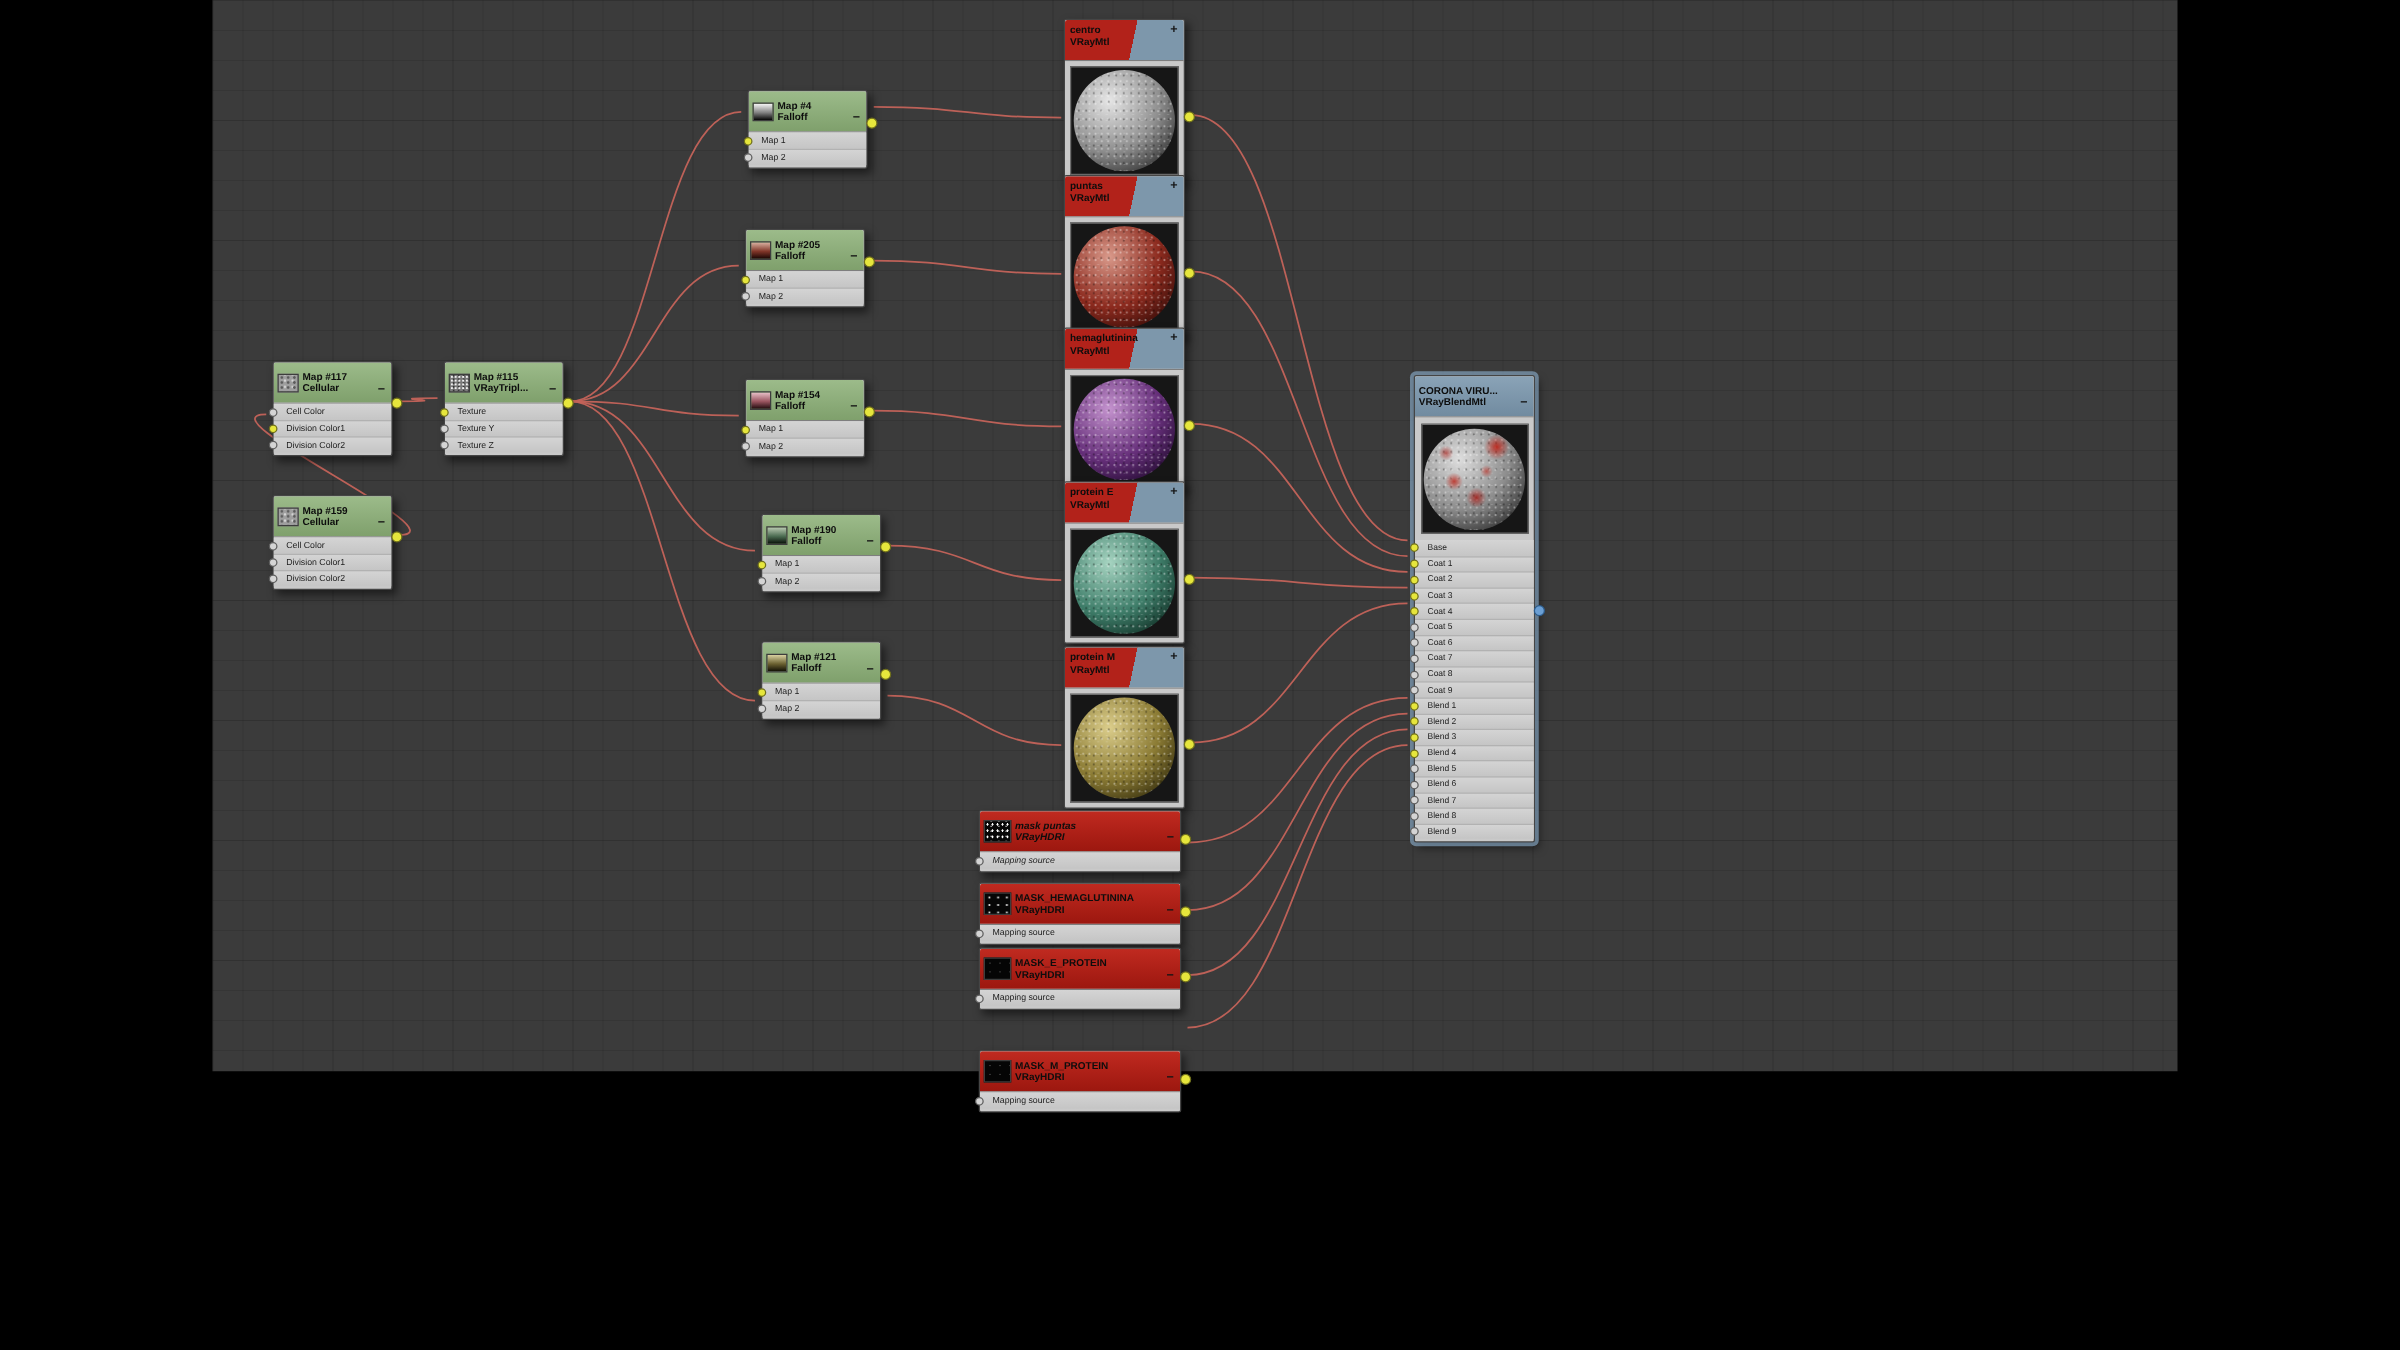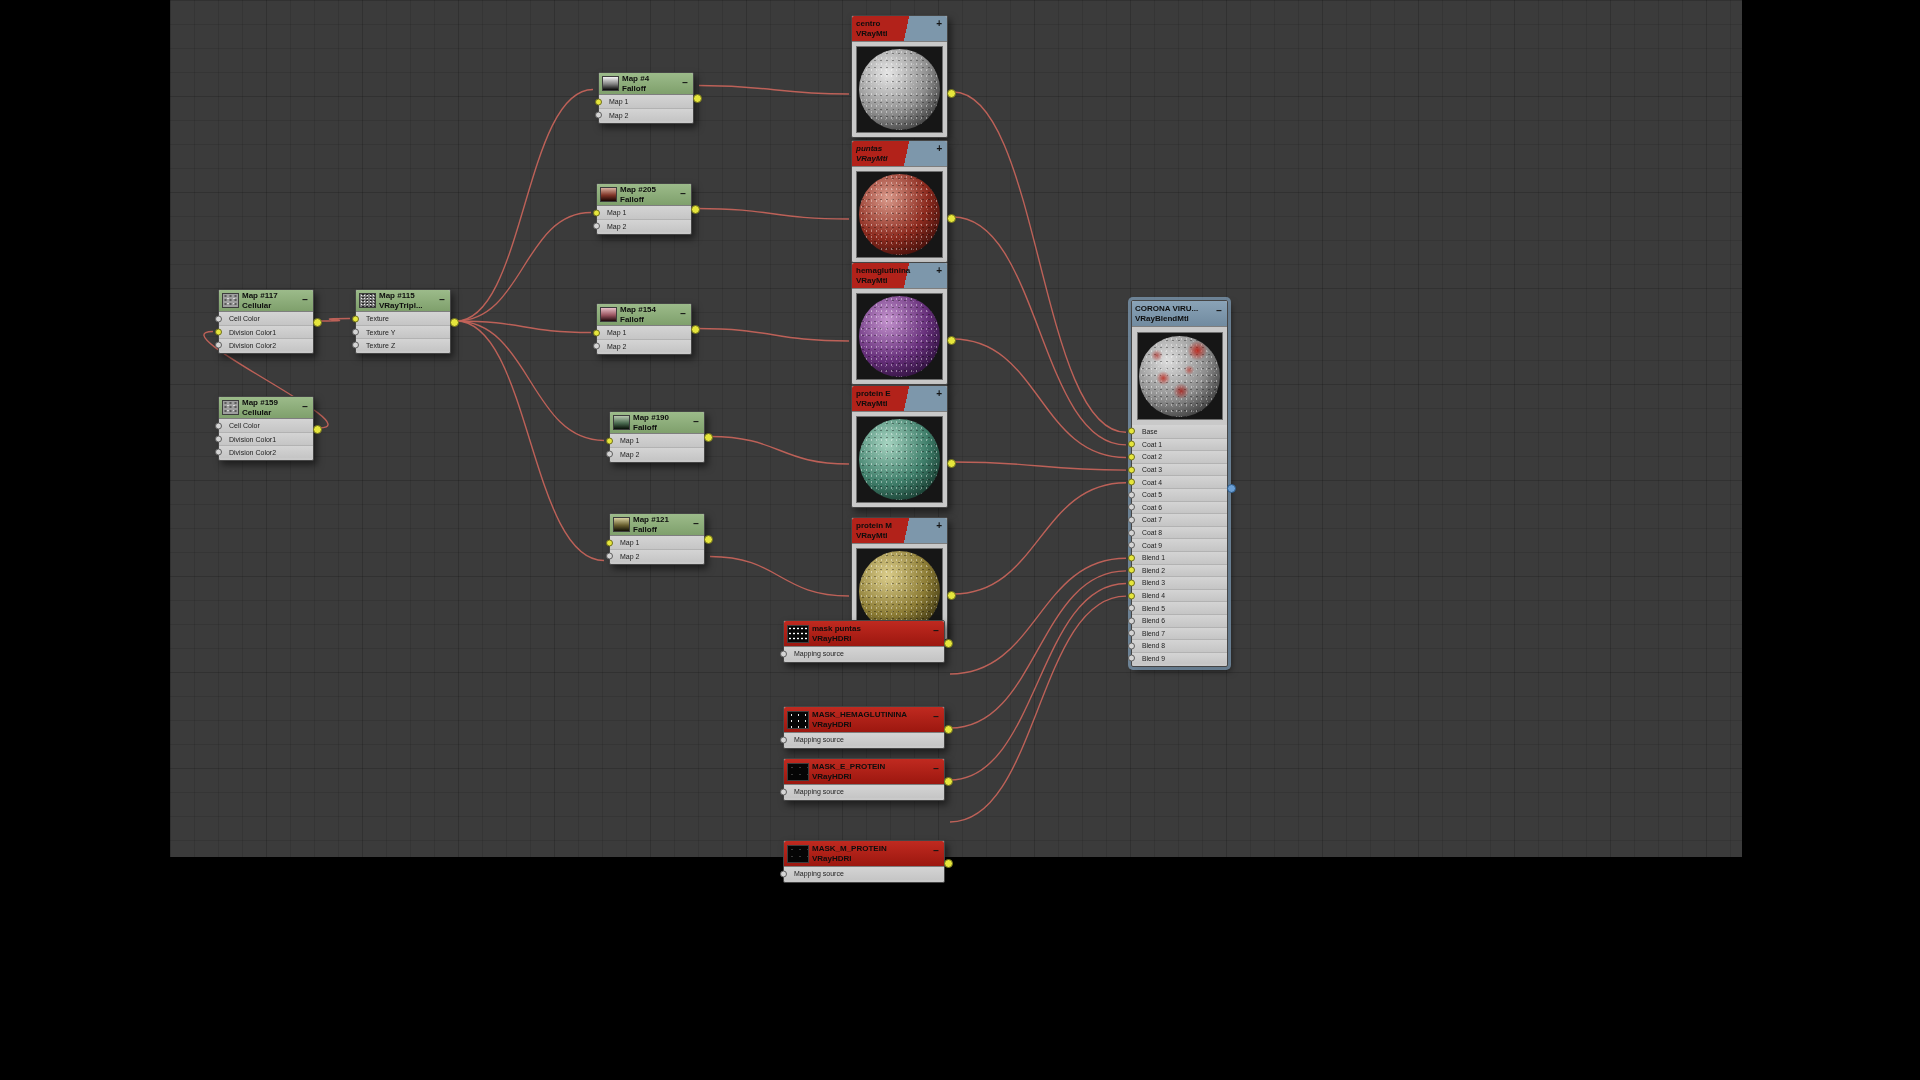--- a/index.html
+++ b/index.html
@@ -14,21 +14,21 @@
       linear-gradient(rgba(0,0,0,0.07) 1px, transparent 1px),
       linear-gradient(90deg, rgba(0,0,0,0.07) 1px, transparent 1px);
     background-size: 24px 24px, 24px 24px, 96px 96px, 96px 96px;
   }
   #wires { position:absolute; left:0; top:0; width:1920px; height:1080px; z-index:1; pointer-events:none; }
 
   .node { position:absolute; z-index:2; background:#c9c9c9; border:1px solid #454545;
           border-radius:2px; box-shadow:3px 4px 7px rgba(0,0,0,0.5); }
   .node.selected { box-shadow:0 0 0 3px rgba(140,176,206,0.62), 3px 4px 7px rgba(0,0,0,0.5); }
 
-  .hdr { position:relative; display:flex; align-items:center; gap:3px; padding:4px 3px;
+  .hdr { position:relative; display:flex; align-items:center; gap:3px; padding:16px 3px;
          border-bottom:1px solid #7e7e7e; border-radius:2px 2px 0 0; }
   .map-hdr  { height:22px; background:linear-gradient(#9cbb8a,#7fa06c); }
   .hdri-hdr { height:26px; background:linear-gradient(#c02a20,#9c170f); }
   .mat-hdr  { height:26px; background:linear-gradient(102deg,#b2221a 0,#b2221a 57%,#7d97ab 57%,#7d97ab 100%); }
   .blend-hdr{ height:26px; background:linear-gradient(#8aa3b7,#718ba0); }
 
   .titles { display:flex; flex-direction:column; justify-content:center; flex:1; min-width:0; }
   .t1,.t2 { font-size:8px; line-height:9.5px; font-weight:bold; color:#0d0d0d; white-space:nowrap; }
   .collapse { font-size:10px; line-height:9px; font-weight:bold; color:#151515; margin-left:auto;
               align-self:flex-start; padding:1px 2px; cursor:pointer; }
@@ -303,21 +303,21 @@
         </span>
         <span class="collapse">+</span>
       </div>
       <div class="preview">
         <div class="sphere" style="background: radial-gradient(circle at 35% 30%, rgb(230, 230, 230), rgb(143, 143, 143) 52%, rgb(25, 25, 25) 95%);">
           <div class="speckle"></div>
         </div>
       </div>
       <span class="outdot" style="top: 72.5px;"></span>
     </div>
-    <div class="node material" style="left: 851px; top: 140px; width: 97px; font-style: italic;">
+    <div class="node material" style="left: 851px; top: 140px; width: 97px;">
       <div class="hdr mat-hdr">
         <span class="titles">
           <span class="t1">puntas</span>
           <span class="t2">VRayMtl</span>
         </span>
         <span class="collapse">+</span>
       </div>
       <div class="preview">
         <div class="sphere" style="background: radial-gradient(circle at 35% 30%, rgb(217, 153, 138), rgb(140, 42, 30) 52%, rgb(35, 5, 3) 95%);">
           <div class="speckle"></div>
@@ -363,21 +363,21 @@
         </span>
         <span class="collapse">+</span>
       </div>
       <div class="preview">
         <div class="sphere" style="background: radial-gradient(circle at 35% 30%, rgb(219, 205, 139), rgb(139, 123, 52) 52%, rgb(33, 28, 5) 95%);">
           <div class="speckle"></div>
         </div>
       </div>
       <span class="outdot" style="top: 72.5px;"></span>
     </div>
-    <div class="node hdri" style="left: 783px; top: 620px; width: 162px;">
+    <div class="node hdri" style="left: 783px; top: 648px; width: 162px; font-style: italic;">
       <div class="hdr hdri-hdr">
         <span class="thumb thumb-hdri-stars"></span>
         <span class="titles">
           <span class="t1">mask puntas</span>
           <span class="t2">VRayHDRI</span>
         </span>
         <span class="collapse">−</span>
       </div>
       <div class="rows">
         <div class="row" style="height: 13px;">

